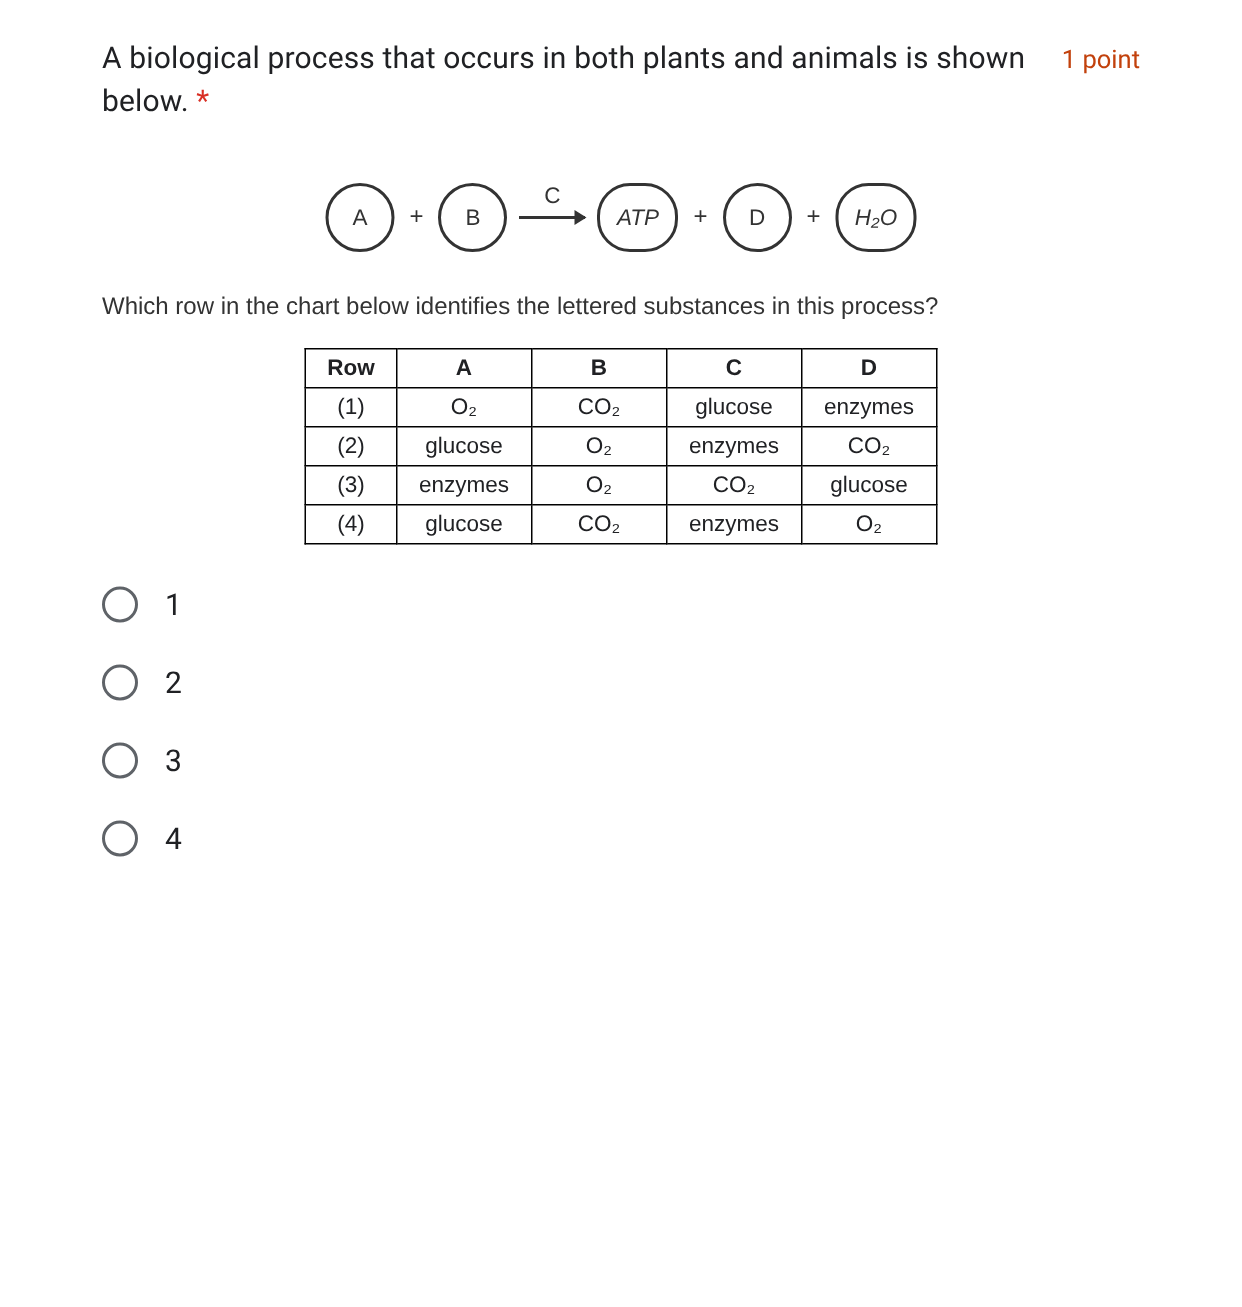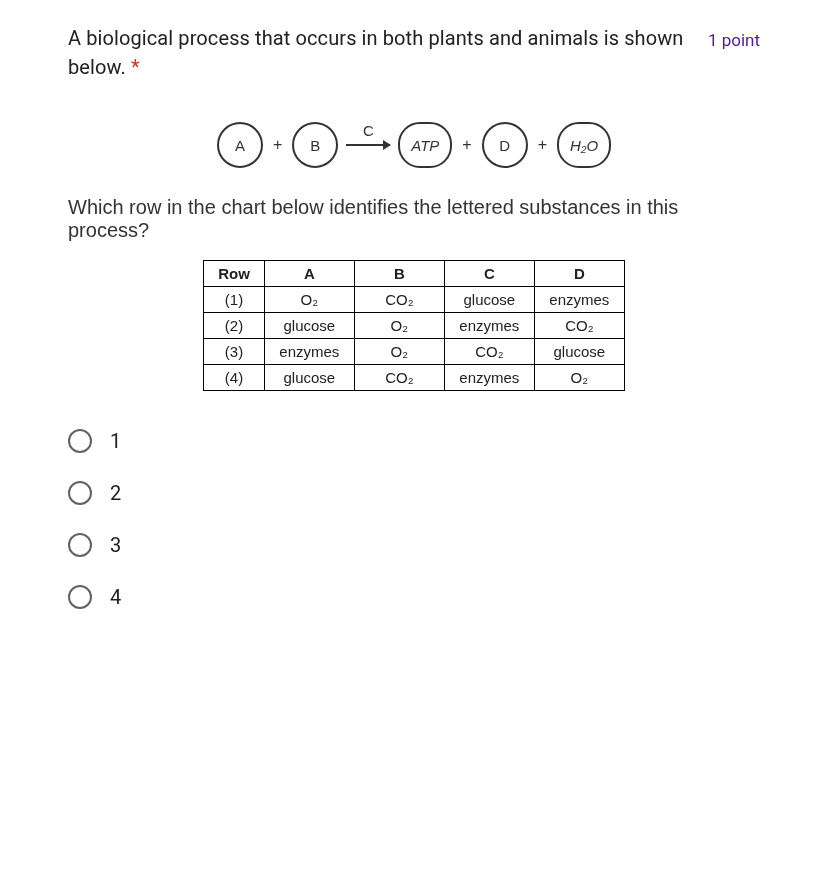--- a/index.html
+++ b/index.html
@@ -27,21 +27,21 @@
       color: #202124;
       flex: 1;
       padding-right: 20px;
       letter-spacing: 0.1px;
     }
     .required {
       color: #d93025;
     }
     .points {
       font-size: 17px;
-      color: #4c1d95;
+      color: #c2410c;
       white-space: nowrap;
       padding-top: 6px;
     }
     .diagram-container {
       display: flex;
       justify-content: center;
       margin: 40px 0 28px 0;
     }
     .chem-diagram {
       display: flex;
@@ -94,29 +94,29 @@
       border-top: 5px solid transparent;
       border-bottom: 5px solid transparent;
     }
     .chem-arrow-label {
       position: absolute;
       top: -22px;
       font-size: 15px;
       color: #333;
     }
     .sub-question {
-      font-size: 20px;
+      font-size: 16px;
       color: #333;
       margin-bottom: 18px;
       font-family: Arial, sans-serif;
     }
     .data-table-container {
       display: flex;
       justify-content: center;
-      margin-bottom: 38px;
+      margin-bottom: 28px;
     }
     .data-table {
       border-collapse: collapse;
       font-family: Arial, sans-serif;
       font-size: 15px;
     }
     .data-table th, .data-table td {
       border: 1.5px solid #000;
       padding: 4px 14px;
       text-align: center;

